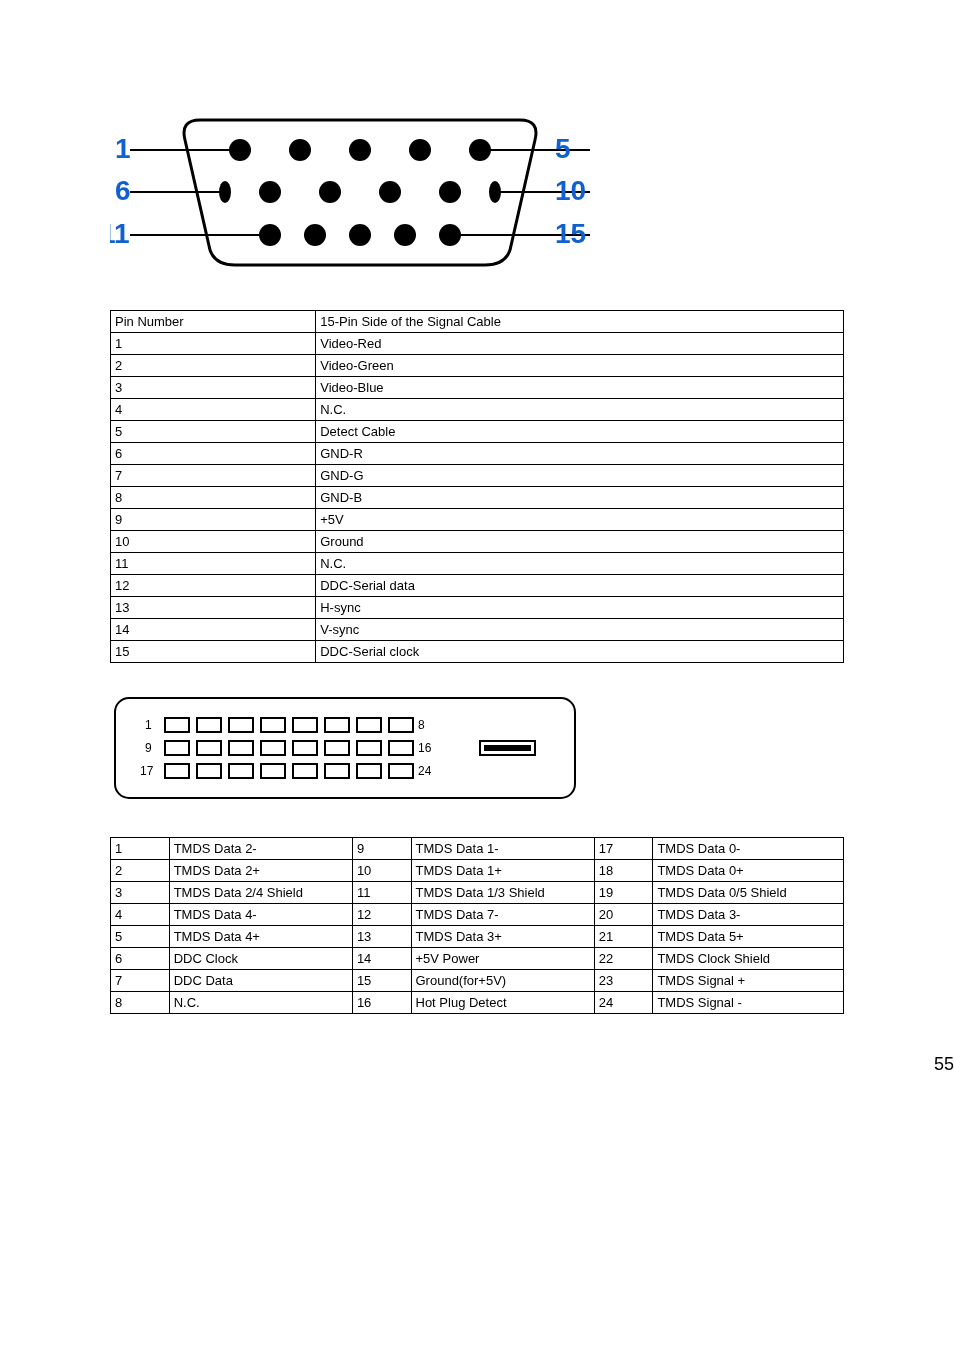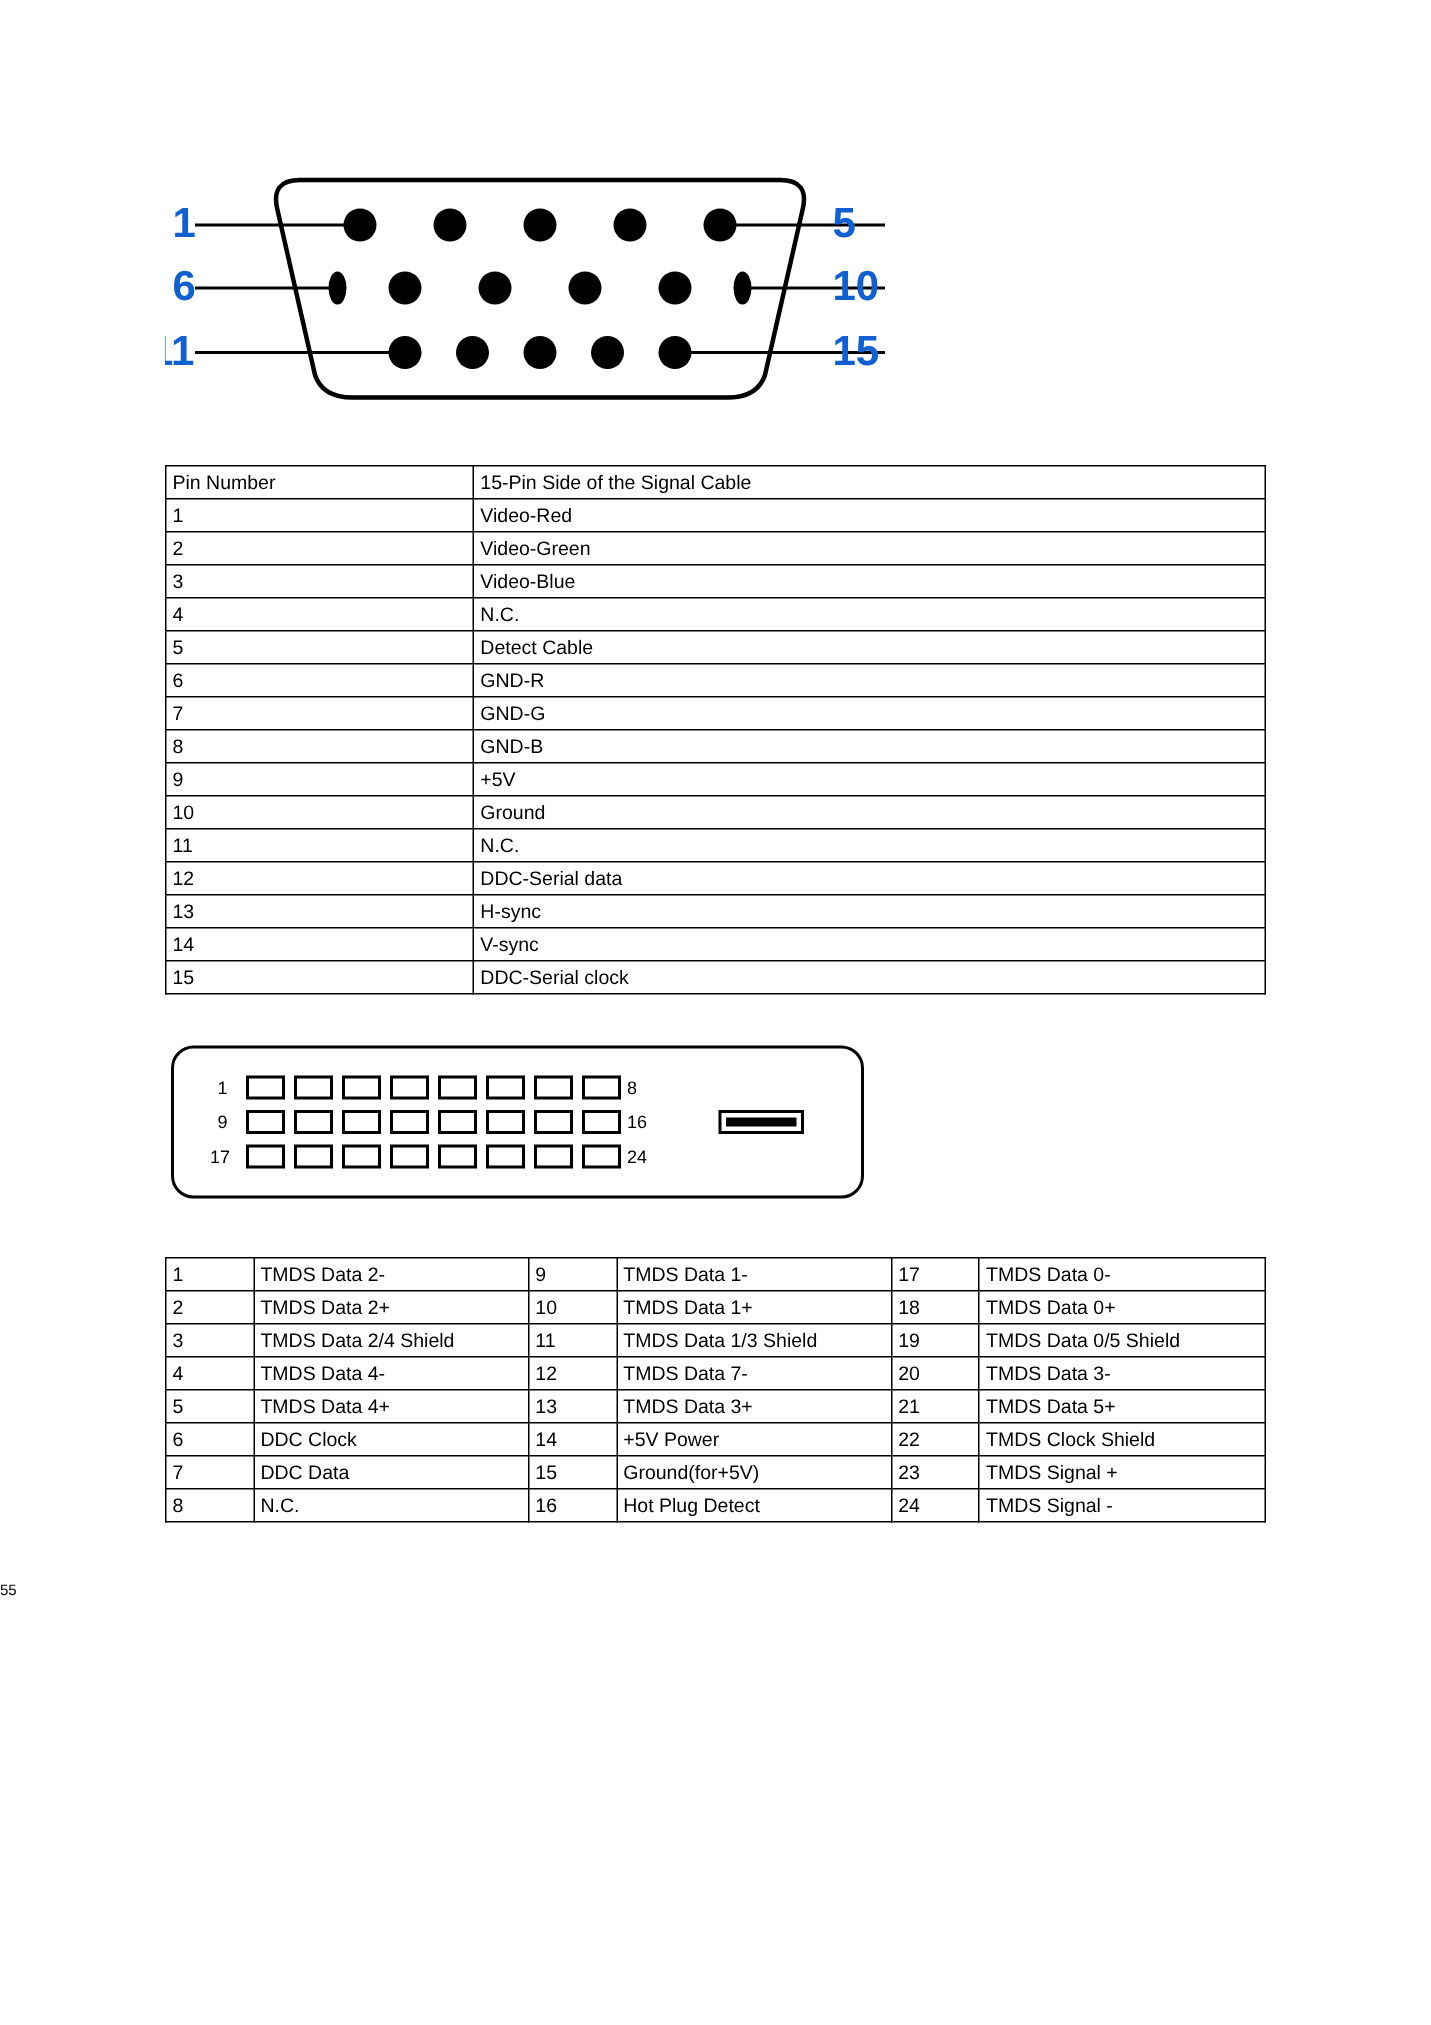--- a/index.html
+++ b/index.html
@@ -38,22 +38,22 @@
     .dvi-diagram {
       margin: 30px 0;
     }
     .table2 td:nth-child(1), .table2 td:nth-child(3), .table2 td:nth-child(5) {
       width: 8%;
     }
     .table2 td:nth-child(2), .table2 td:nth-child(4) {
       width: 25%;
     }
     .page-num {
-      text-align: left;
-      font-size: 10px;
+      text-align: right;
+      font-size: 18px;
       margin-top: 40px;
     }
     .blue-num {
       fill: #1060d0;
       font-family: Arial, sans-serif;
       font-weight: bold;
     }
   </style>
 </head>
 <body>

